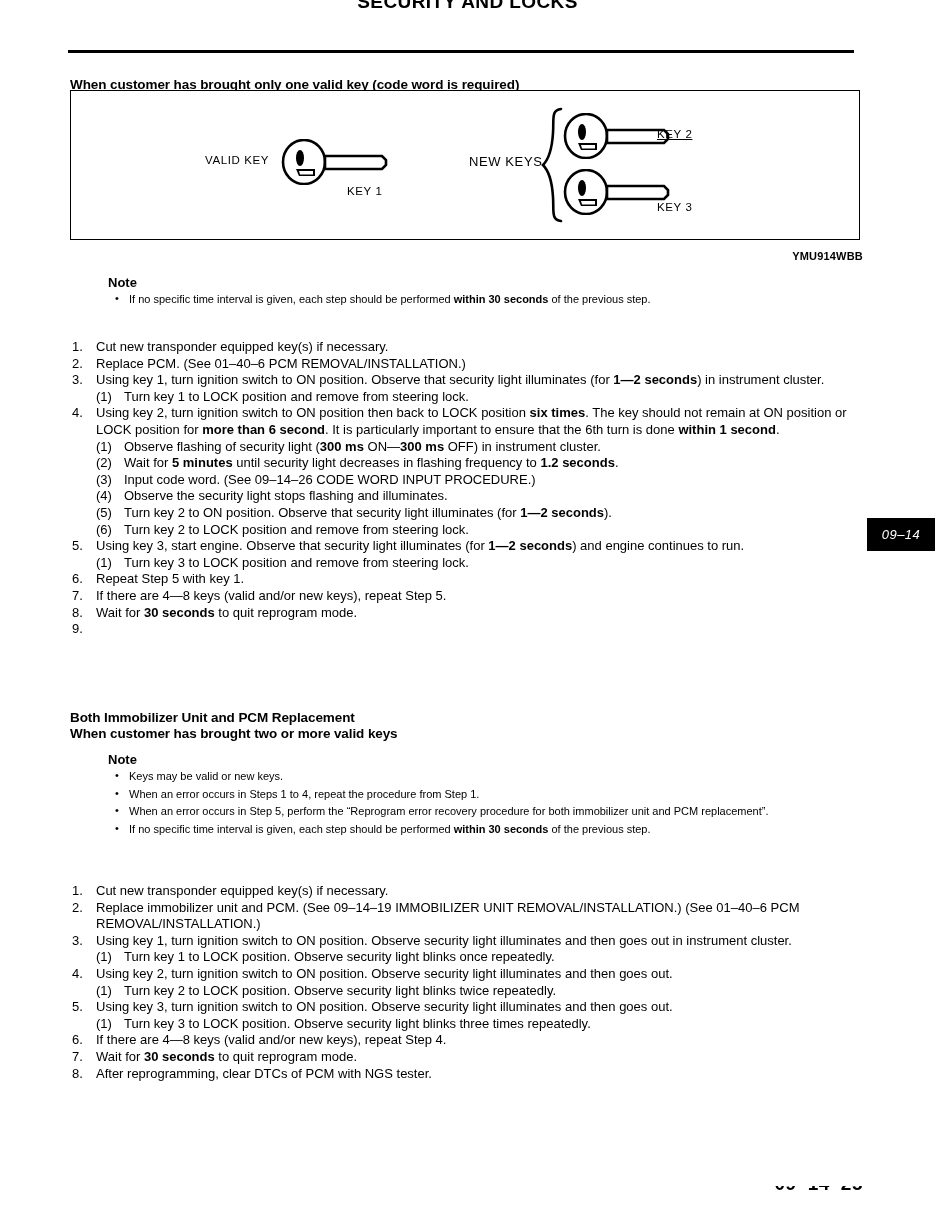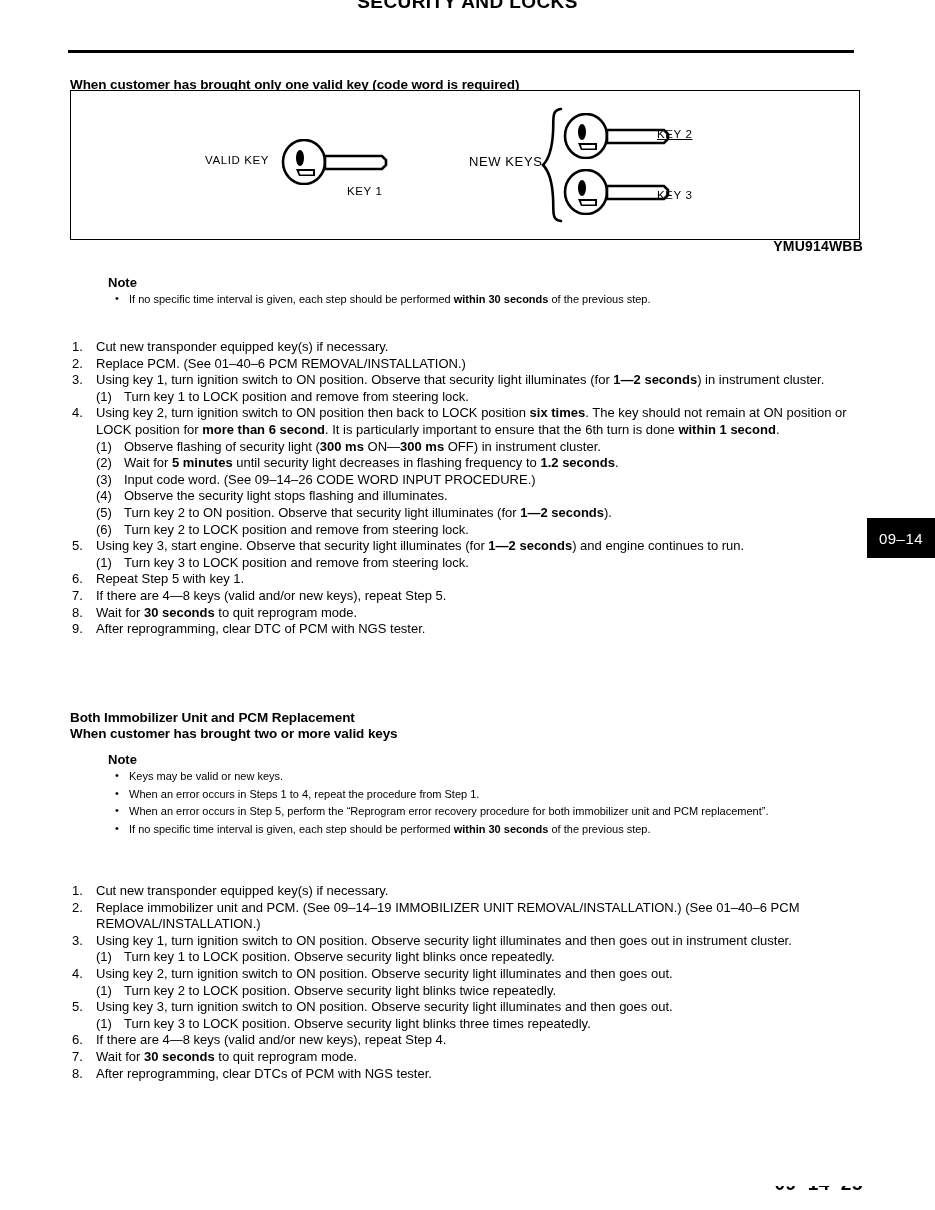--- a/index.html
+++ b/index.html
@@ -60,22 +60,22 @@
     left: 70px;
     top: 90px;
     width: 788px;
     height: 148px;
     border: 1.5px solid #000;
     background: #fff;
   }
   .fig-code {
     position: absolute;
     right: 72px;
-    top: 238px;
-    font-size: 14px;
+    top: 250px;
+    font-size: 11px;
     font-weight: bold;
     letter-spacing: 0.2px;
   }
 
   
   .key-unit { position: absolute; }
   .key-label {
     position: absolute;
     font-size: 11.5px;
     letter-spacing: 0.6px;
@@ -152,28 +152,29 @@
   }
 
   b { font-weight: bold; }
 
   
   .page-tab {
     position: absolute;
     right: 0;
     top: 518px;
     width: 68px;
-    height: 40px;
+    height: 33px;
     background: #000;
     color: #fff;
-    font-size: 15px;
+    font-size: 13px;
     display: flex;
     align-items: center;
     justify-content: center;
     letter-spacing: 0.5px;
+    font-style: italic;
   }
 
   
   .page-footer {
     position: absolute;
     left: 0;
     top: 1186px;
     width: 935px;
     height: 24px;
     overflow: hidden;
@@ -231,21 +232,21 @@
 
   <svg class="key-unit" style="left:490px; top:78px;" width="110" height="46" viewBox="0 0 110 46">
     <g fill="none" stroke="#000" stroke-width="2.6">
       <ellipse cx="25" cy="23" rx="21" ry="22"></ellipse>
       <path d="M46 17 L103 17 L107 21 L107 26 L103 30 L46 30 Z" fill="#fff"></path>
     </g>
     <ellipse cx="21" cy="19" rx="4" ry="8" fill="#000"></ellipse>
     <path d="M17 30 L36 30 L36 37 L20 37 Z" fill="#000"></path>
     <path d="M20 32 L34 32 L34 35.5 L21 35.5 Z" fill="#fff"></path>
   </svg>
-  <div class="key-label" style="left:586px; top:98px;">KEY 3</div>
+  <div class="key-label" style="left:586px; top:110px;">KEY 3</div>
 </div>
 
 <div class="fig-code">YMU914WBB</div>
 
 <div class="note-title" style="left:108px; top:275px;">Note</div>
 <ul class="bullet-list" style="left:112px; top:291px; width:710px;">
   <li>If no specific time interval is given, each step should be performed <b>within 30 seconds</b> of the previous step.</li>
 </ul>
 
 <ol class="num-list" style="left:72px; top:339px; width:790px;">
@@ -320,21 +321,20 @@
   <li>
     <span class="marker">7.</span>
     <span>If there are 4—8 keys (valid and/or new keys), repeat Step 5.</span>
   </li>
   <li>
     <span class="marker">8.</span>
     <span>Wait for <b>30 seconds</b> to quit reprogram mode.</span>
   </li>
   <li>
     <span class="marker">9.</span>
-    <span>After reprogramming, clear DTC of PCM with NGS tester.</span>
   </li>
 </ol>
 
 <div class="page-tab">09–14</div>
 
 <div class="sub-heading" style="left:70px; top:701px;">Both Immobilizer Unit and PCM Replacement</div>
 <div class="sub-heading" style="left:70px; top:717px;">When customer has brought two or more valid keys</div>
 
 <div class="note-title" style="left:108px; top:752px;">Note</div>
 <ul class="bullet-list" style="left:112px; top:768px; width:715px;">

